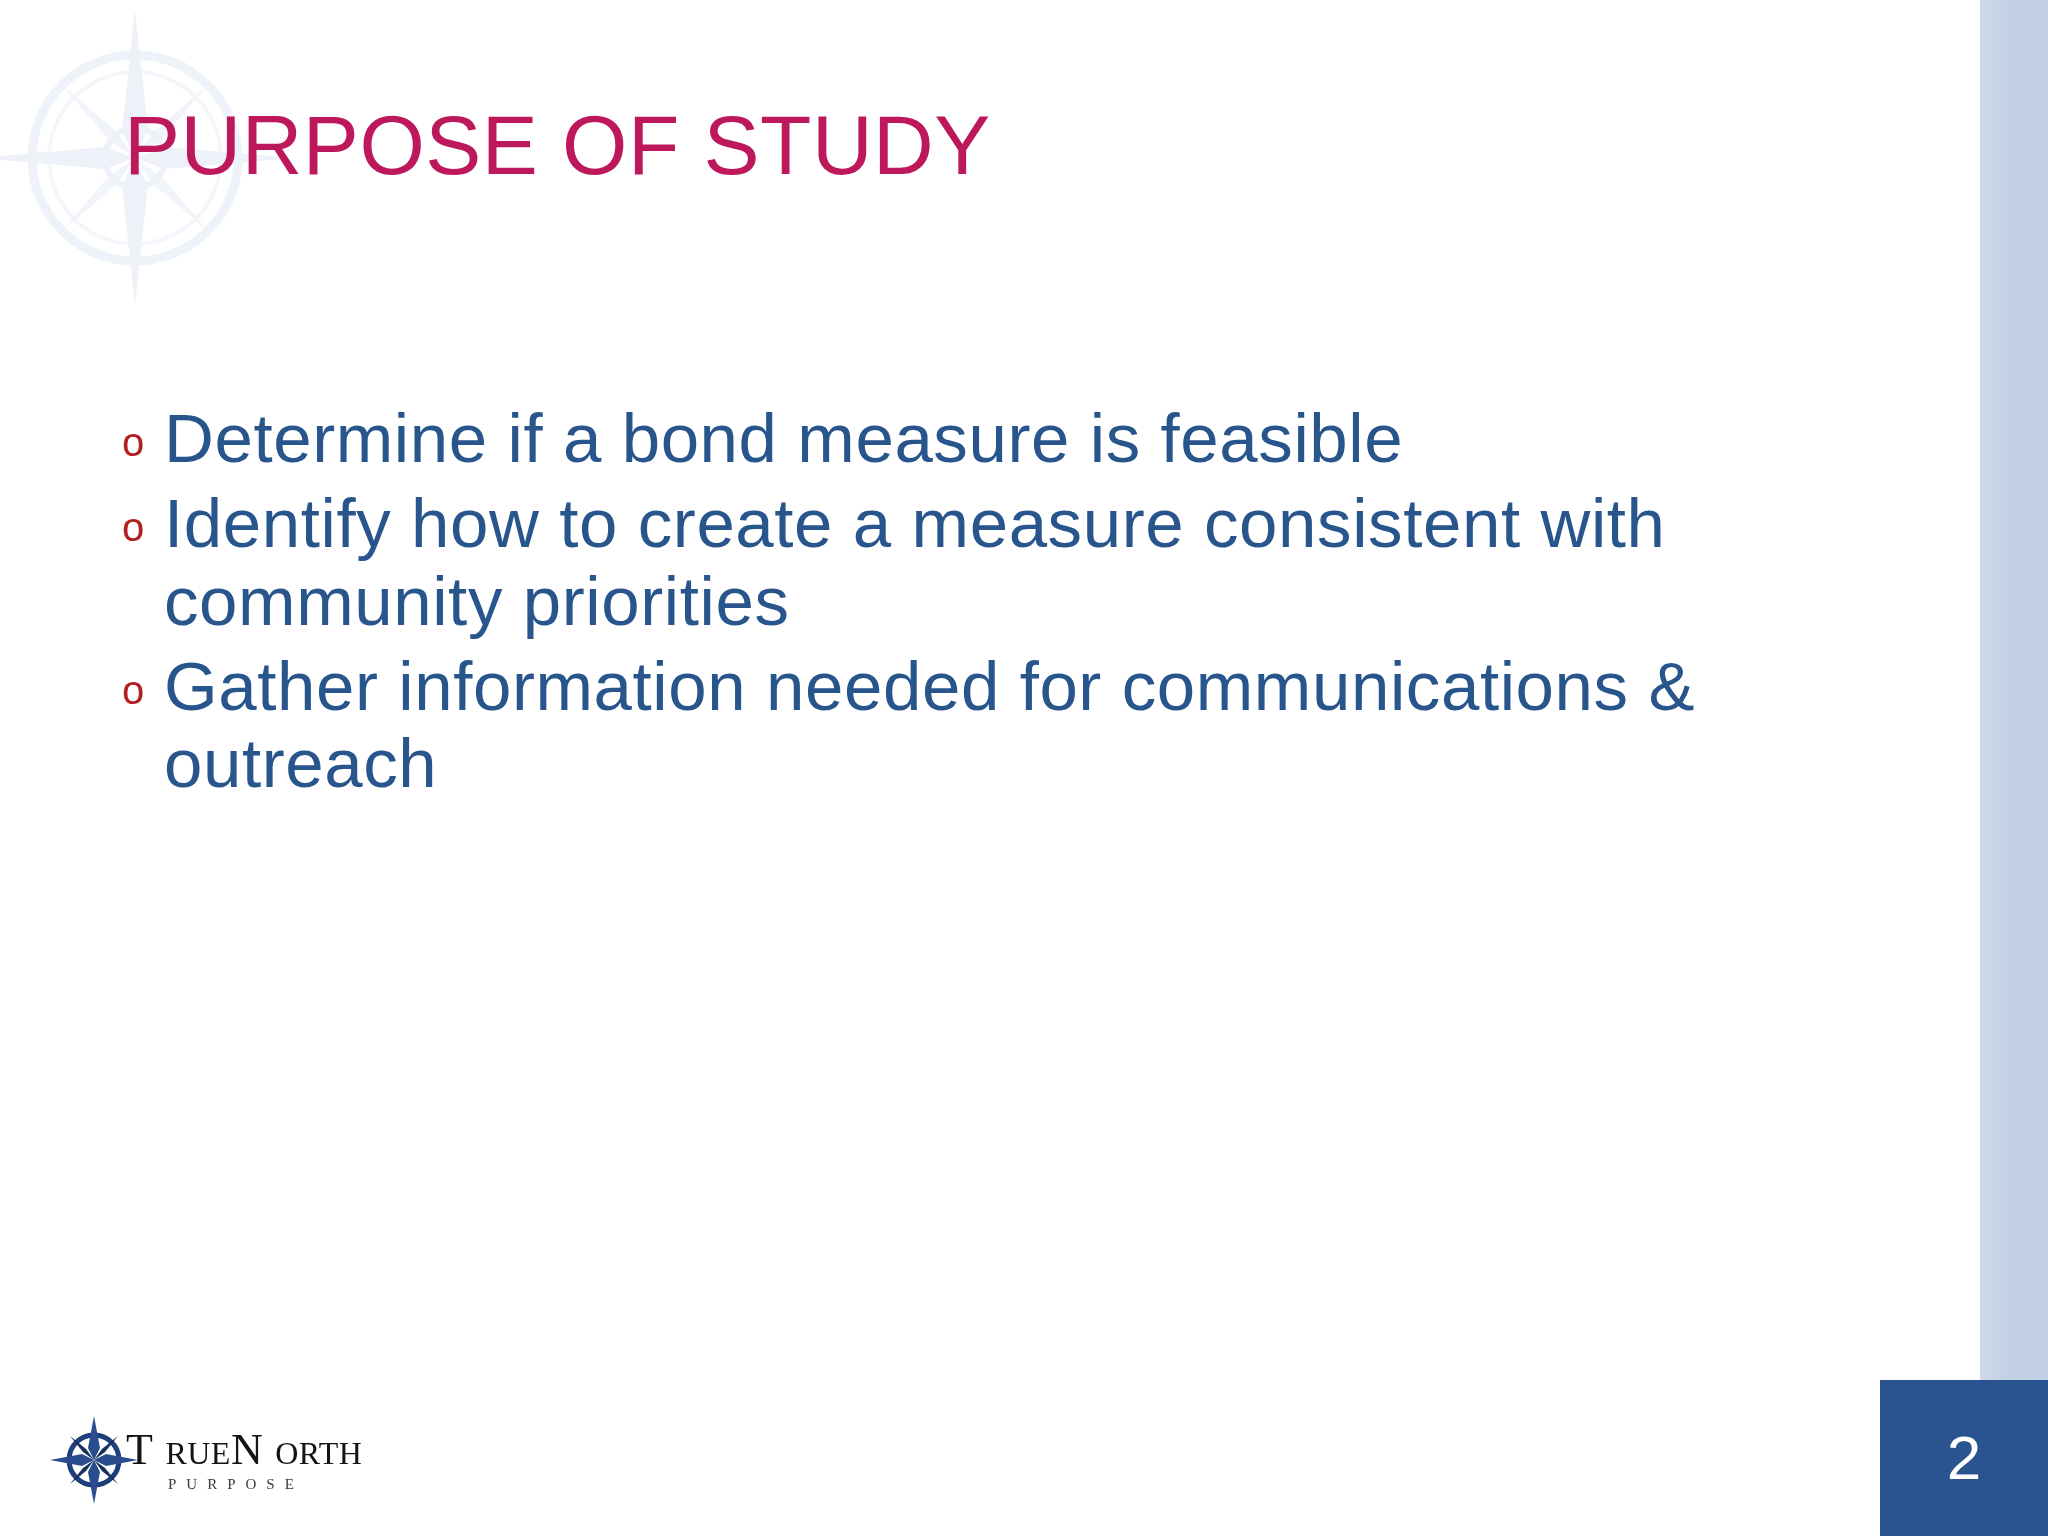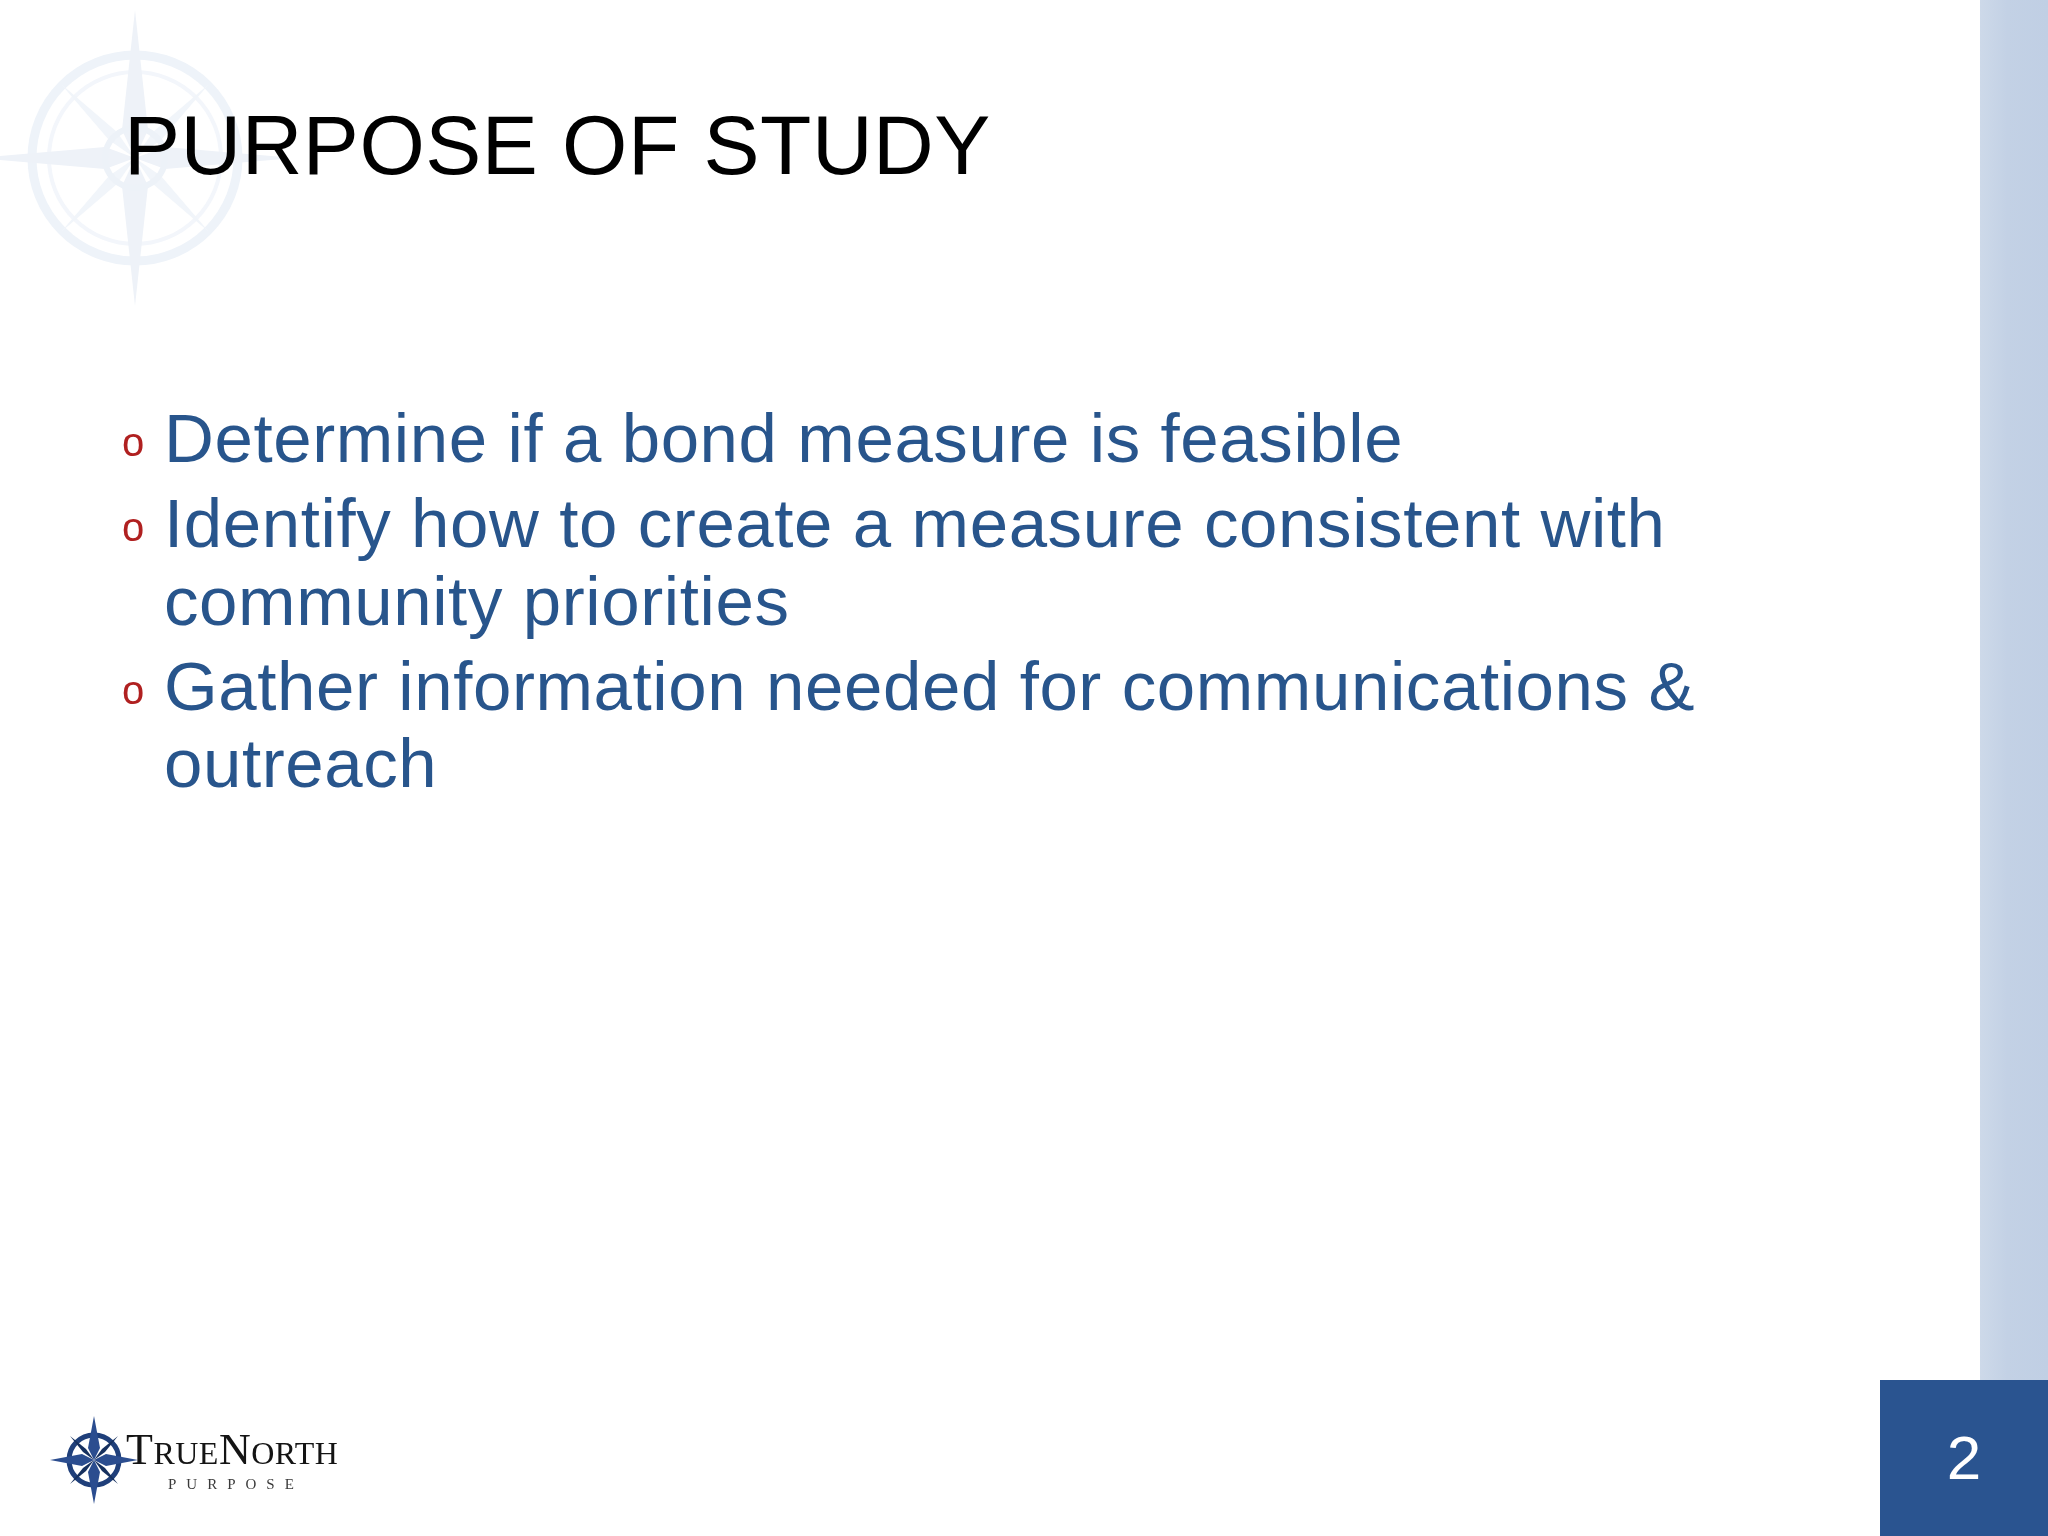--- a/index.html
+++ b/index.html
@@ -50,21 +50,21 @@
   }
 
   
   #title {
     position: absolute;
     left: 124px;
     top: 103px;
     font-size: 84px;
     line-height: 1.0;
     letter-spacing: 0.5px;
-    color: #000000;
+    color: #be185d;
     font-weight: 400;
     white-space: nowrap;
   }
 
   
   #bullets {
     position: absolute;
     left: 122px;
     top: 400px;
     width: 1700px;
@@ -113,21 +113,21 @@
     position: absolute;
     left: 78px;
     top: 16px;
     font-family: "Liberation Serif", serif;
     font-size: 44px;
     letter-spacing: 0.5px;
     color: #141414;
     white-space: nowrap;
   }
   #logo-word .cap { font-size: 44px; }
-  #logo-word .sc  { font-size: 32px; }
+  #logo-word .sc  { font-size: 32px; margin-left: 12px; }
   #logo-sub {
     position: absolute;
     left: 120px;
     top: 68px;
     font-family: "Liberation Serif", serif;
     font-size: 15px;
     letter-spacing: 10px;
     color: #3a3a3a;
     white-space: nowrap;
   }

